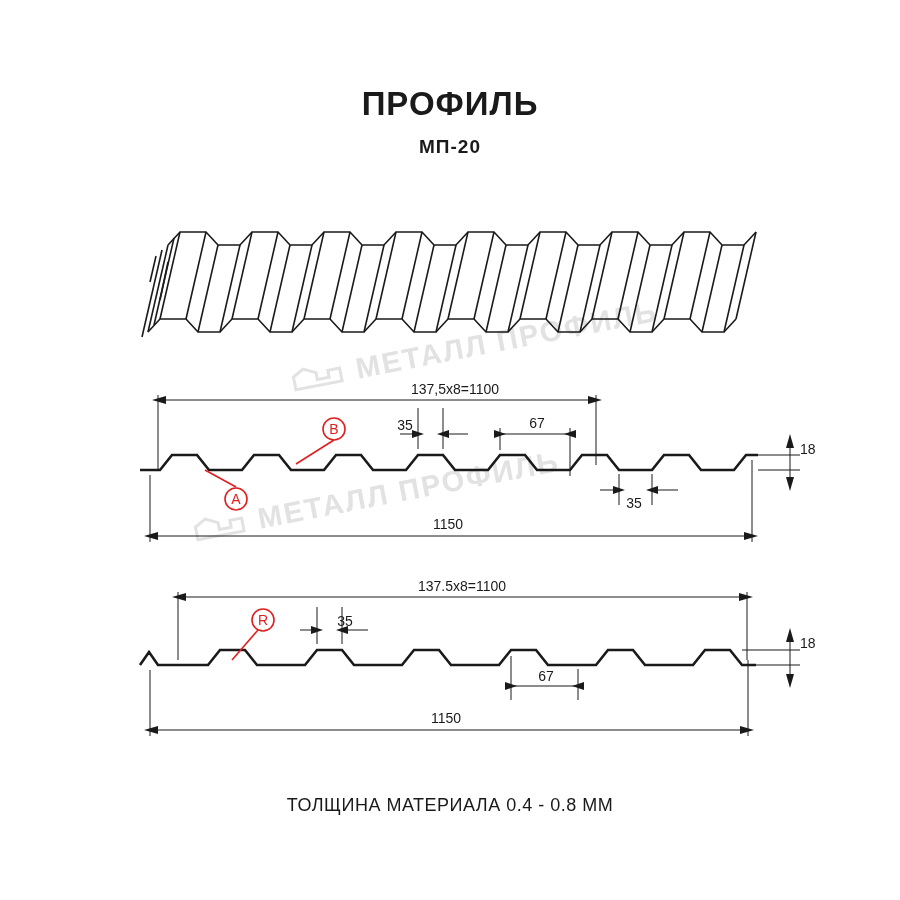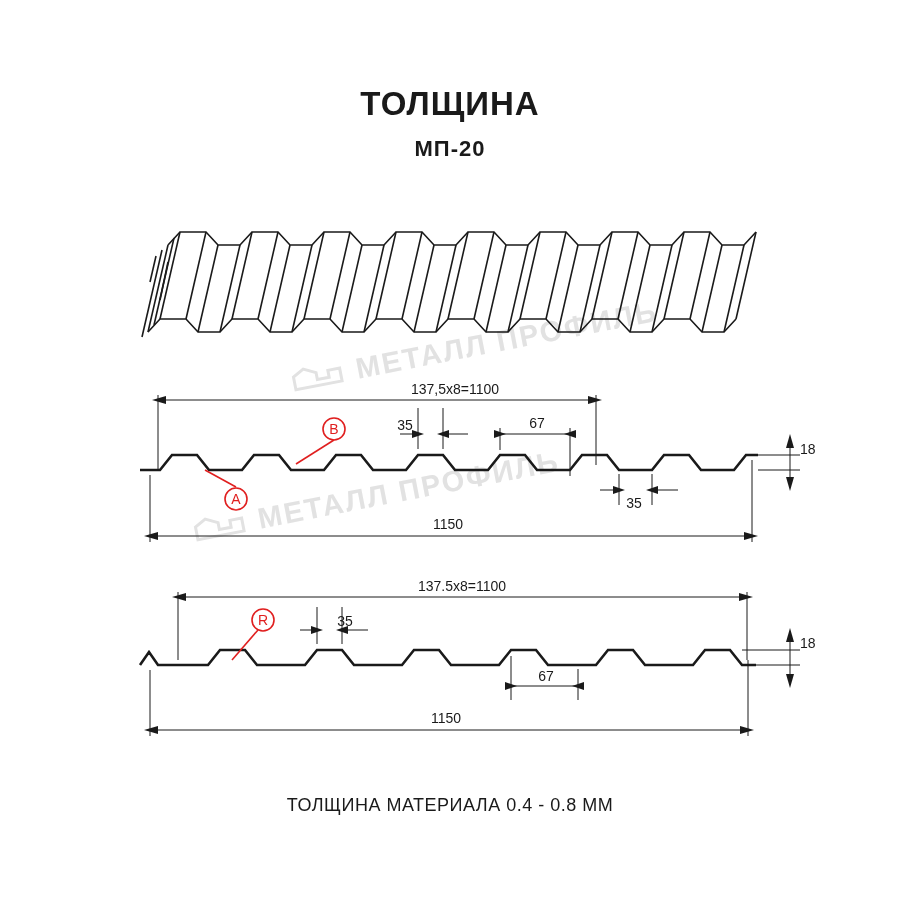--- a/index.html
+++ b/index.html
@@ -28,21 +28,21 @@
     text-align: center;
     font-weight: bold;
     letter-spacing: 1px;
   }
   #title-main {
     top: 85px;
     font-size: 33px;
   }
   #title-sub {
     top: 136px;
-    font-size: 22px;
+    font-size: 19px;
   }
   #footer-note {
     top: 795px;
     font-size: 18px;
     font-weight: normal;
     letter-spacing: 0.5px;
   }
   .wm {
     position: absolute;
     color: #e2e2e2;
@@ -75,21 +75,21 @@
   </span><span>МЕТАЛЛ ПРОФИЛЬ</span>
 </div>
 <div class="wm" id="wm2">
   <span class="logo">
     <svg viewBox="0 0 56 30" width="56" height="30">
       <path d="M3 22 L3 9 L14 3 L26 9 L26 16 L38 16 L38 9 L50 9 L50 22 Z" fill="none" stroke="#e2e2e2" stroke-width="3"></path>
     </svg>
   </span><span>МЕТАЛЛ ПРОФИЛЬ</span>
 </div>
 
-<div class="title" id="title-main">ТОЛЩИНА</div>
+<div class="title" id="title-main">ПРОФИЛЬ</div>
 <div class="title" id="title-sub">МП-20</div>
 <div class="title" id="footer-note">ТОЛЩИНА МАТЕРИАЛА 0.4 - 0.8 ММ</div>
 
 <svg id="sheet" viewBox="0 0 900 900">
   <g fill="none" stroke="#1a1a1a" stroke-width="2.2" stroke-linejoin="miter" stroke-linecap="butt">
 
     <g stroke-width="1.6">
 
       <path d="M168 245 L180 232 L206 232 L218 245 L240 245 L252 232 L278 232 L290 245 L312 245
                L324 232 L350 232 L362 245 L384 245 L396 232 L422 232 L434 245 L456 245

